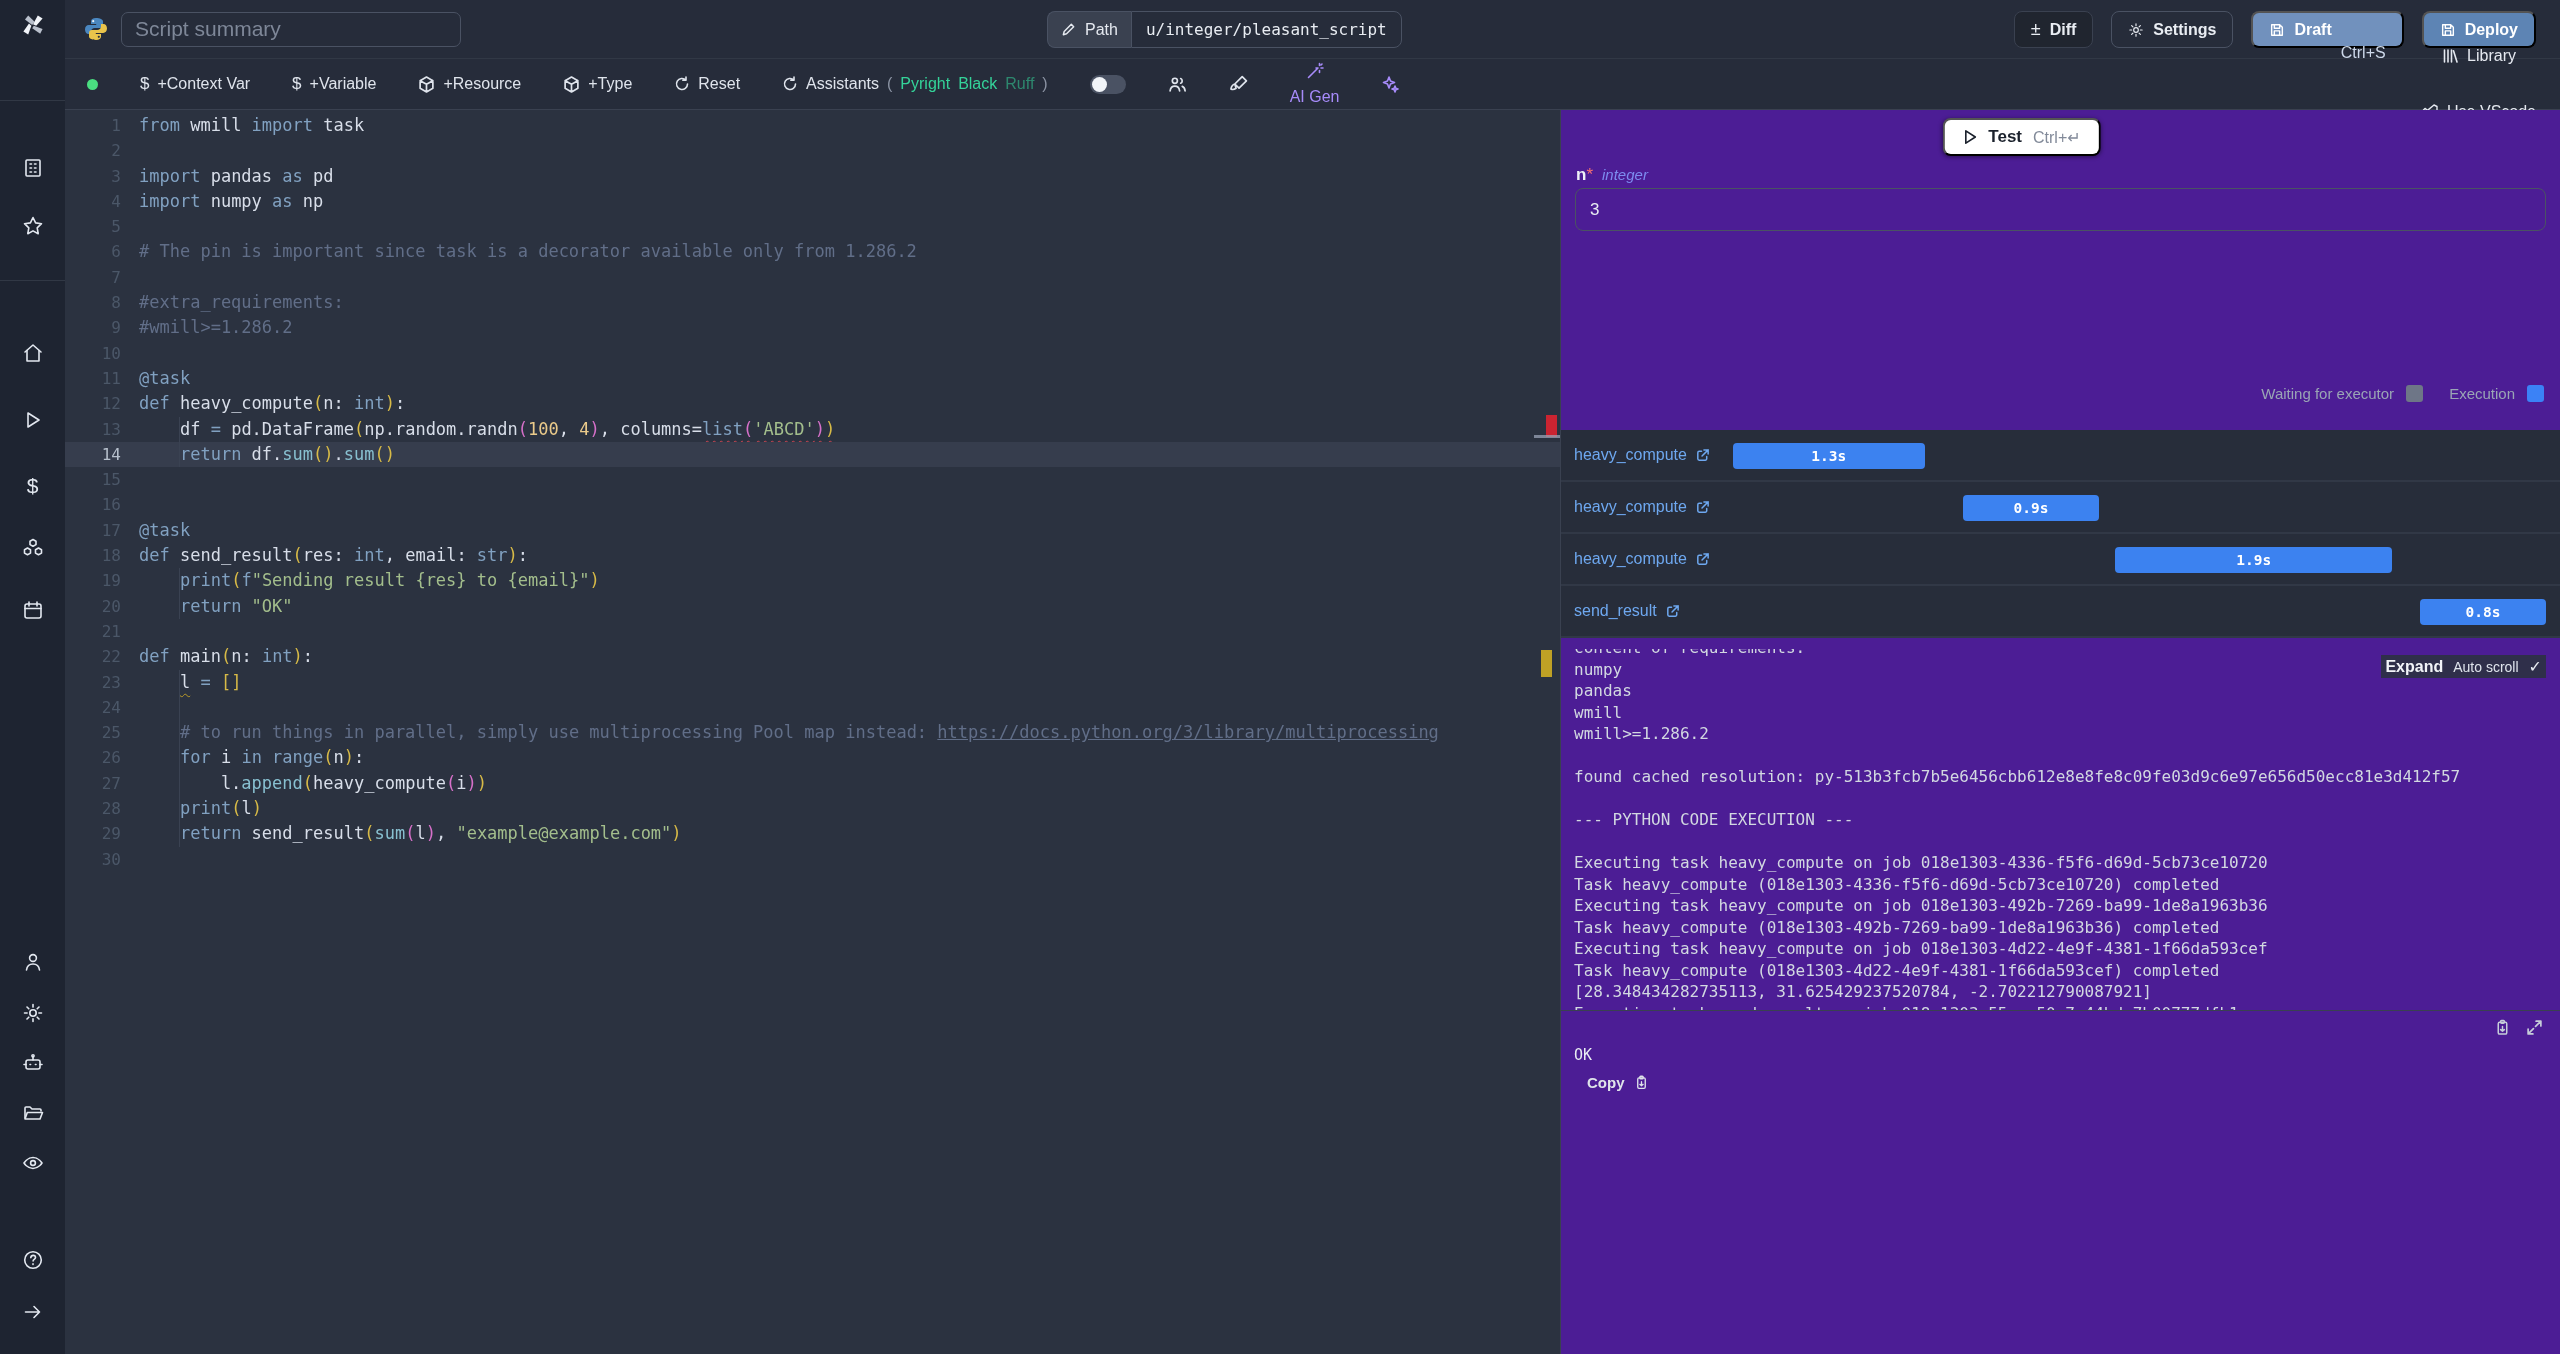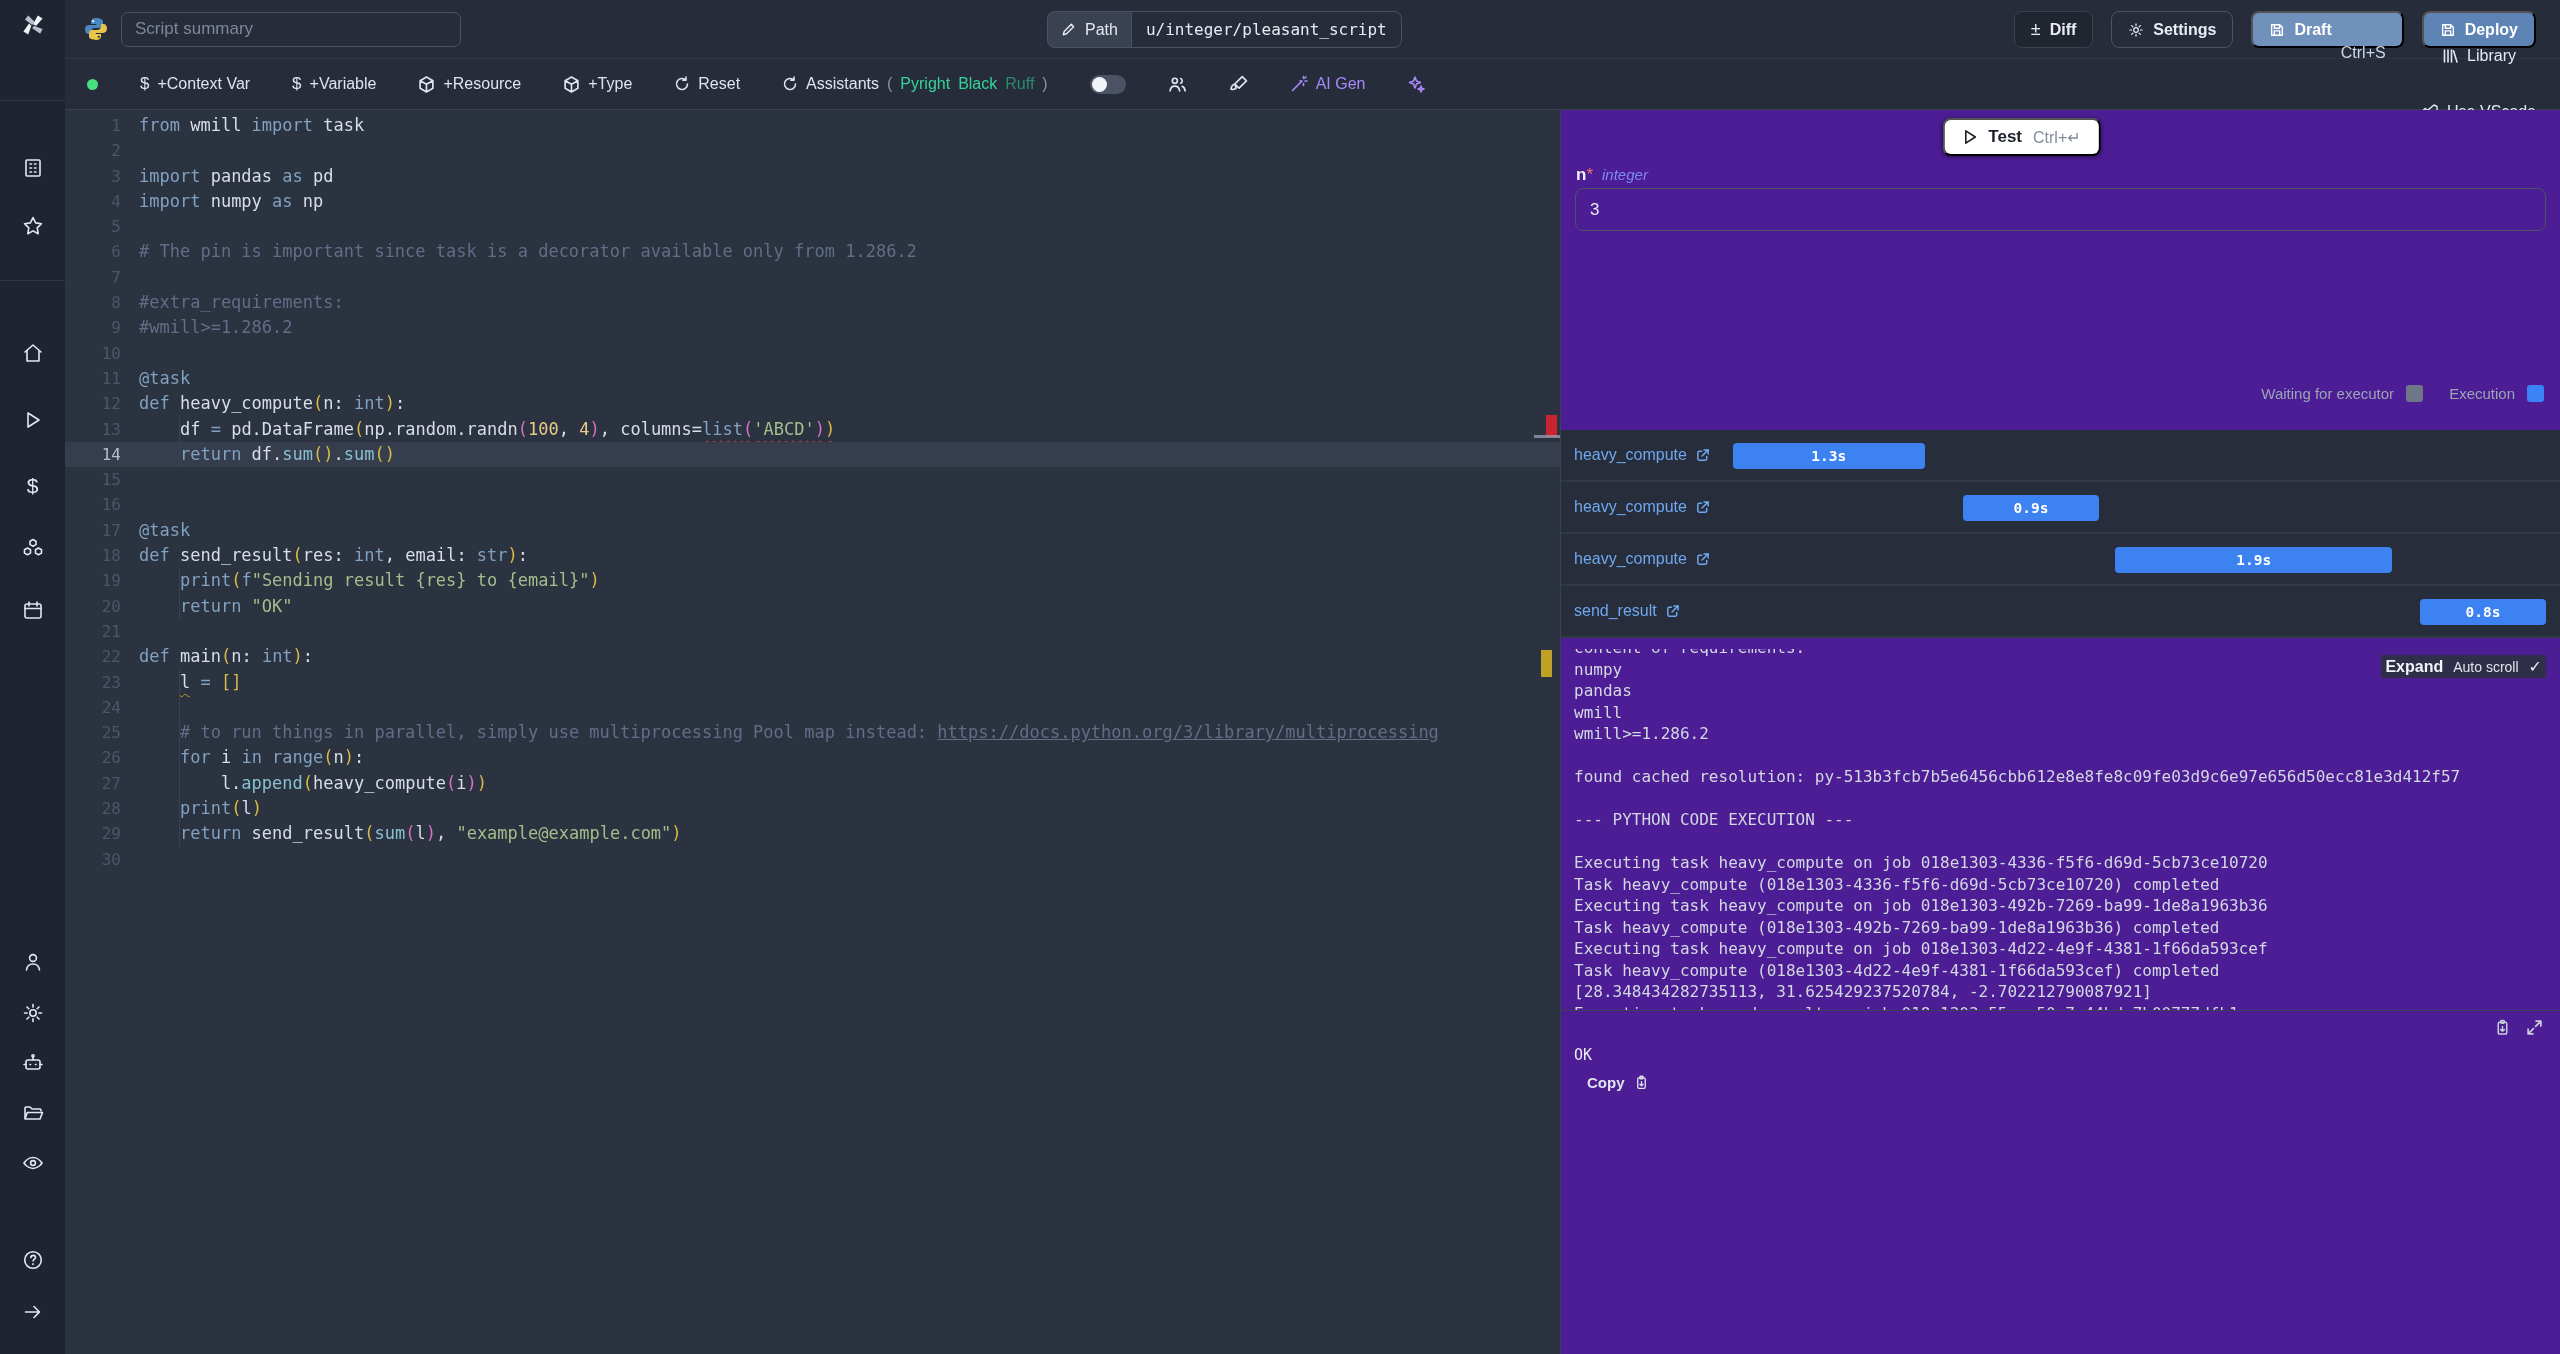--- a/index.html
+++ b/index.html
@@ -13,21 +13,21 @@
   #rail { position:absolute; left:0; top:0; width:65px; height:1354px; background:#1e2431; }
   .rl-div { position:absolute; left:0; width:65px; height:1px; background:#313845; }
   .rico { position:absolute; left:50%; transform:translateX(-50%); color:#e3e8f0; width:24px; height:24px;
     display:flex; align-items:center; justify-content:center; cursor:pointer; }
   .rico.dollar { font-size:21px; font-weight:500; }
 
   
   #topbar { position:absolute; left:65px; top:0; width:2495px; height:59px; background:#262c3a;
     border-bottom:1px solid #313845; display:flex; align-items:center; padding-left:18px; }
   #summary-input { width:340px; height:35px; margin-left:12px; background:transparent;
-    border:1px solid #4a5263; border-radius:7px; color:#e5e9f0; font-size:17px; padding:15px 13px; outline:none; }
+    border:1px solid #4a5263; border-radius:7px; color:#e5e9f0; font-size:21px; padding:15px 13px; outline:none; }
   #summary-input::placeholder { color:#7e8798; }
   .path-group { position:absolute; left:982px; top:11px; height:37px; display:flex; align-items:stretch;
     border-radius:8px; }
   .path-chip { background:#3a4150; border:1px solid #4a5263; border-right:none; border-radius:8px 0 0 8px;
     display:flex; align-items:center; gap:9px; padding:0 13px; font-size:16px; color:#e5e9f0; cursor:pointer; }
   .path-val { border:1px solid #4a5263; border-radius:0 8px 8px 0; display:flex; align-items:center;
     padding:0 14px; font-size:16px; color:#e8ecf2; }
   #top-actions { position:absolute; right:24px; top:11px; display:flex; gap:18px; }
   .btn { height:37px; border-radius:8px; display:flex; align-items:center; gap:9px; padding:0 16px;
     font-size:16px; font-weight:700; color:#e9edf3; cursor:pointer; }
@@ -44,21 +44,21 @@
     font-size:16px; color:#dfe4ec; }
   .titem { display:flex; align-items:center; gap:8px; cursor:pointer; white-space:nowrap; }
   .dot { width:11px; height:11px; border-radius:50%; background:#4ade80; }
   .dol { font-size:17px; font-weight:500; }
   .paren { color:#8b93a3; }
   .asst-on { color:#34d399; }
   .asst-dim { color:#34d399; opacity:.55; }
   .toggle { width:36px; height:19px; border-radius:10px; background:#4a5263; position:relative; cursor:pointer; }
   .toggle .knob { position:absolute; left:2px; top:2px; width:15px; height:15px; border-radius:50%;
     background:#f1f4f8; }
-  .purple { color:#a78bfa; }
+  .purple { color:#a78bfa;flex-direction:column; }
   #tb-right { margin-left:auto; display:flex; gap:38px; align-items:center; color:#e5e9f0;flex-direction:column; }
 
   
   #editor { position:absolute; left:65px; top:110px; width:1495px; height:1244px; background:#2b3240; overflow:hidden; }
   #code-lines { position:absolute; top:3px; left:0; right:0; font-family:"DejaVu Sans Mono", monospace;
     font-size:17px; line-height:25.3px; }
   .cl { position:relative; height:25.3px; white-space:pre; }
   .cl.hl { background:#363d4d; }
   .ln { position:absolute; left:0; width:56px; text-align:right; color:#4b5768; font-size:16px; }
   .hl .ln { color:#b6bfcc; }

